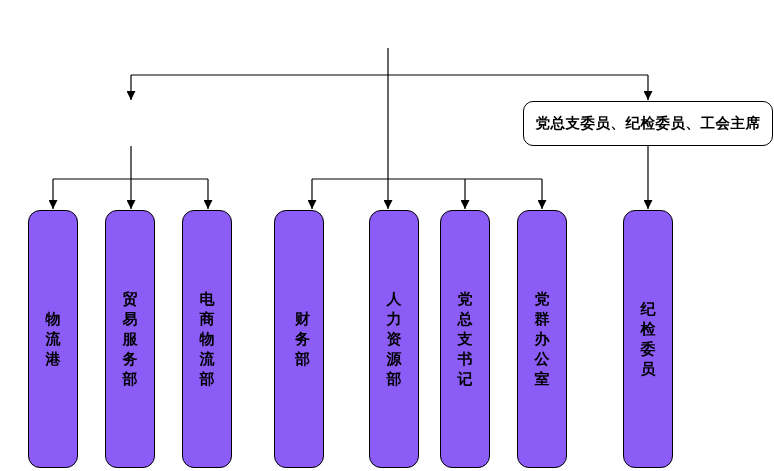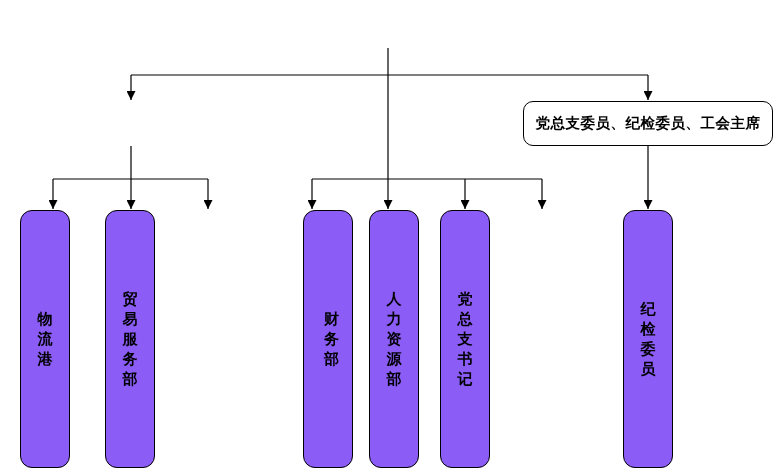--- a/index.html
+++ b/index.html
@@ -56,24 +56,24 @@
     display: block;
     width: 1.05em;
     font-size: 15px;
     line-height: 20px;
     font-weight: bold;
     color: #000000;
     word-break: break-all;
     text-align: center;
     white-space: normal;
   }
-  .d0 { left: 20px; }
+  .d0 { left: 28px; }
   .d1 { left: 105px; }
   .d2 { left: 182px; }
-  .d3 { left: 303px; padding-left: 7px; }
+  .d3 { left: 274px; padding-left: 7px; }
   .d4 { left: 369px; }
   .d5 { left: 440px; }
   .d6 { left: 517px; }
   .d7 { left: 623px; }
 </style>
 </head>
 <body>
 
 <div class="canvas">
 
@@ -113,26 +113,32 @@
   <div class="node mgr-right">
     <span>党总支委员、纪检委员、工会主席</span>
   </div>
 
   <div class="dept d0">
     <span class="vlabel">物流港</span>
   </div>
   <div class="dept d1">
     <span class="vlabel">贸易服务部</span>
   </div>
+  <div class="dept d2">
+    <span class="vlabel">电商物流部</span>
+  </div>
   <div class="dept d3">
     <span class="vlabel">财务部</span>
   </div>
   <div class="dept d4">
     <span class="vlabel">人力资源部</span>
   </div>
   <div class="dept d5">
     <span class="vlabel">党总支书记</span>
   </div>
+  <div class="dept d6">
+    <span class="vlabel">党群办公室</span>
+  </div>
   <div class="dept d7">
     <span class="vlabel">纪检委员</span>
   </div>
 
 </div>
 
 </body></html>

